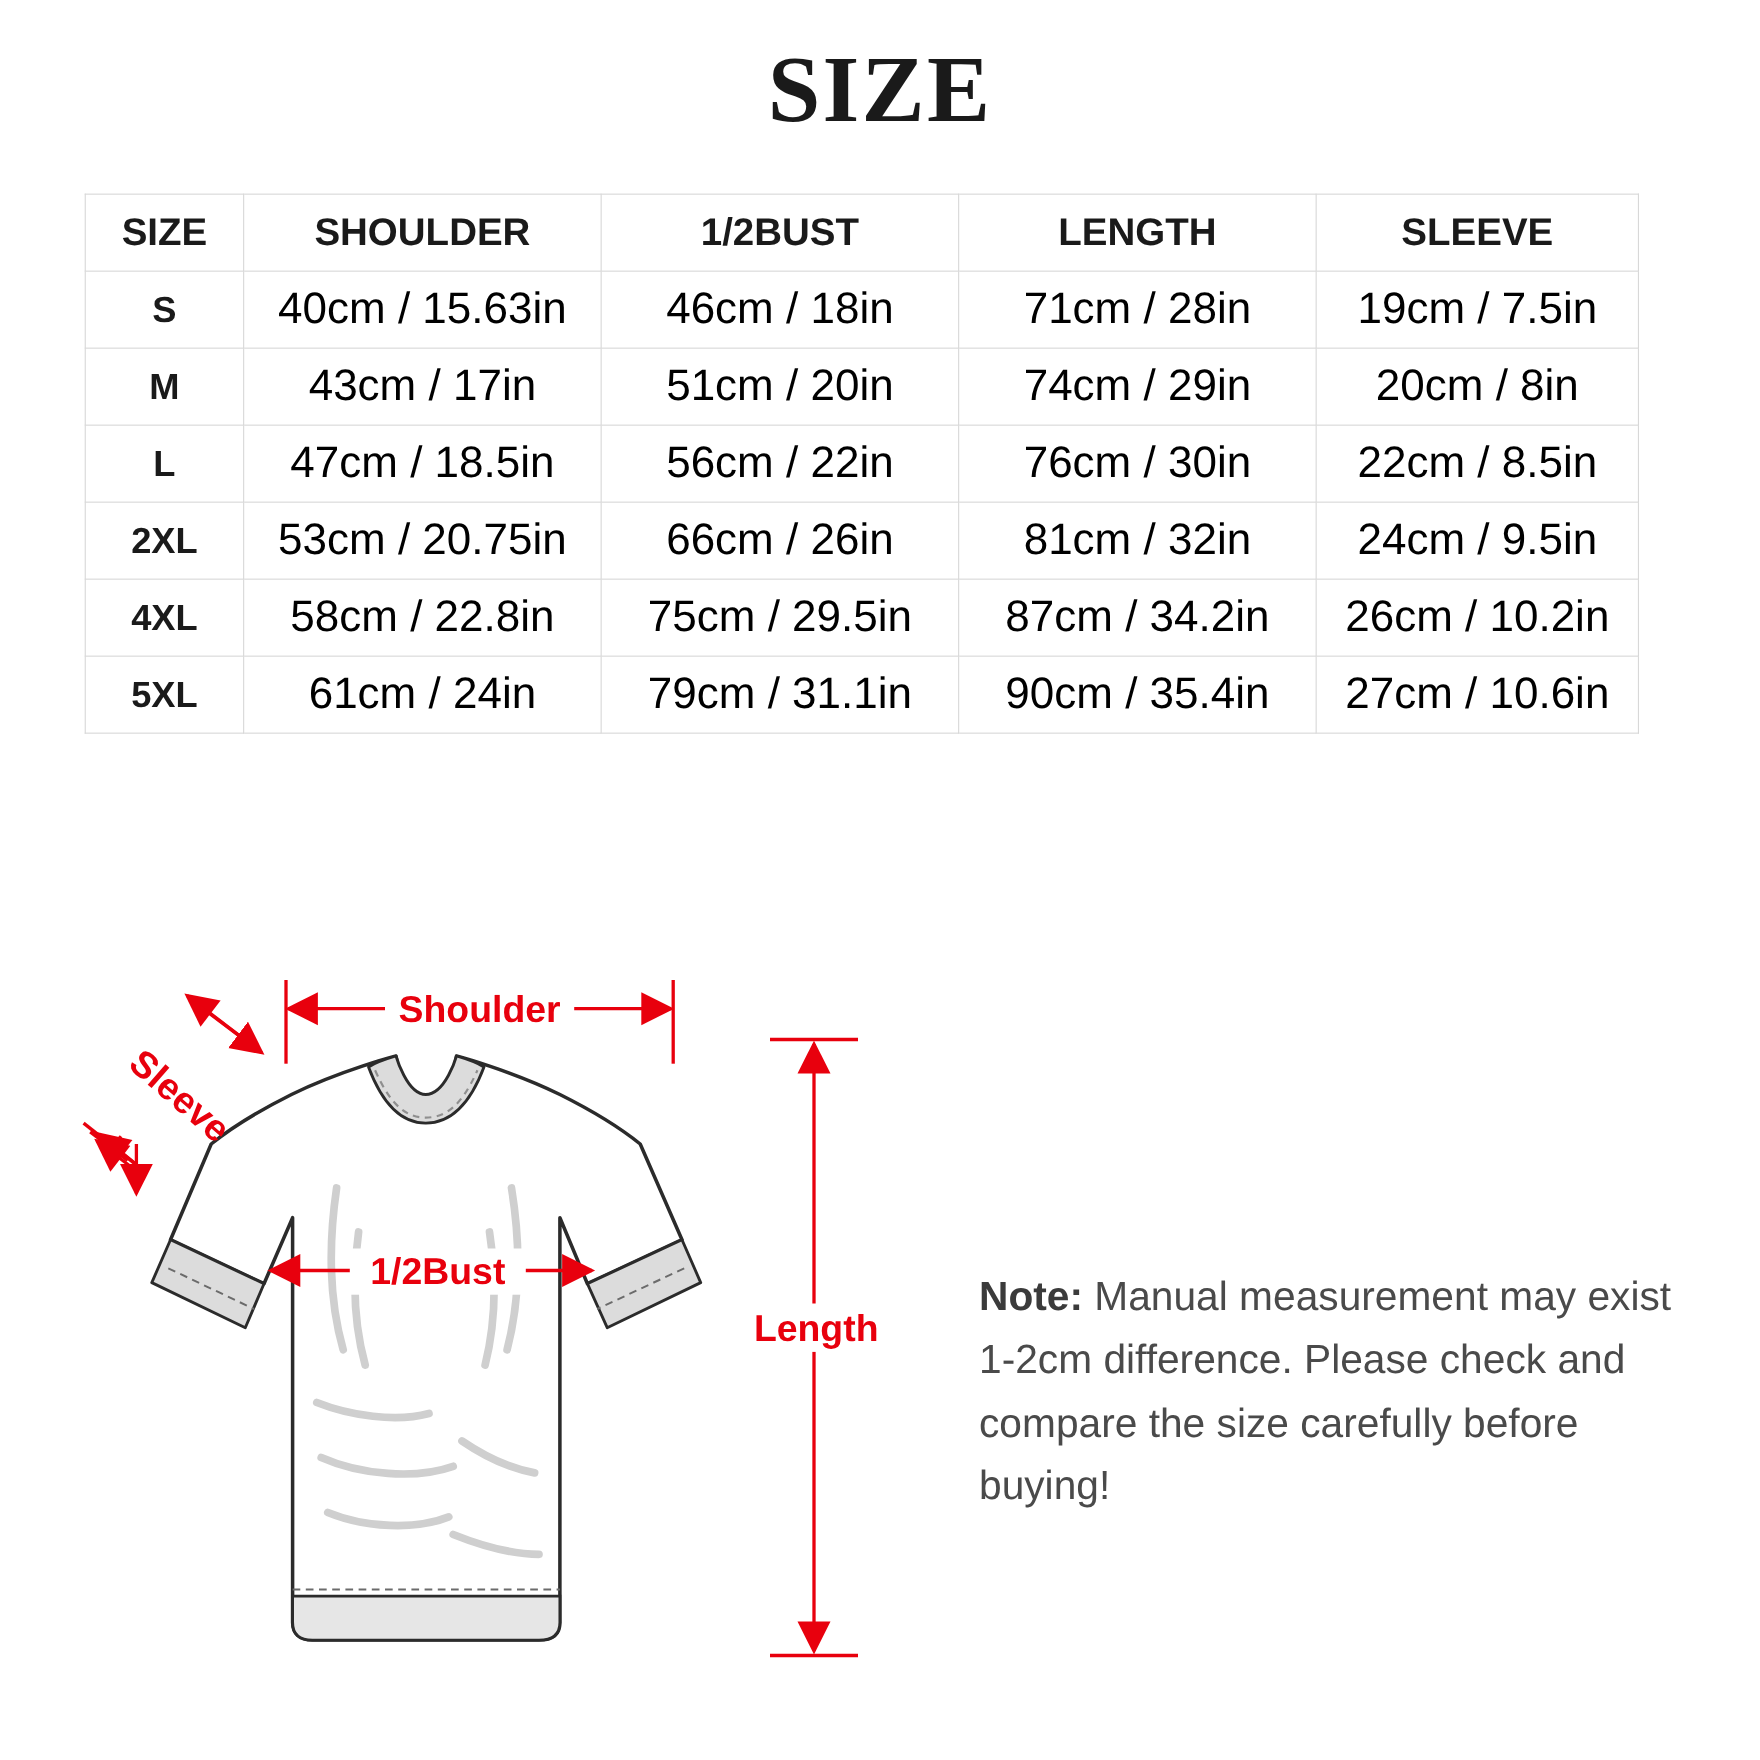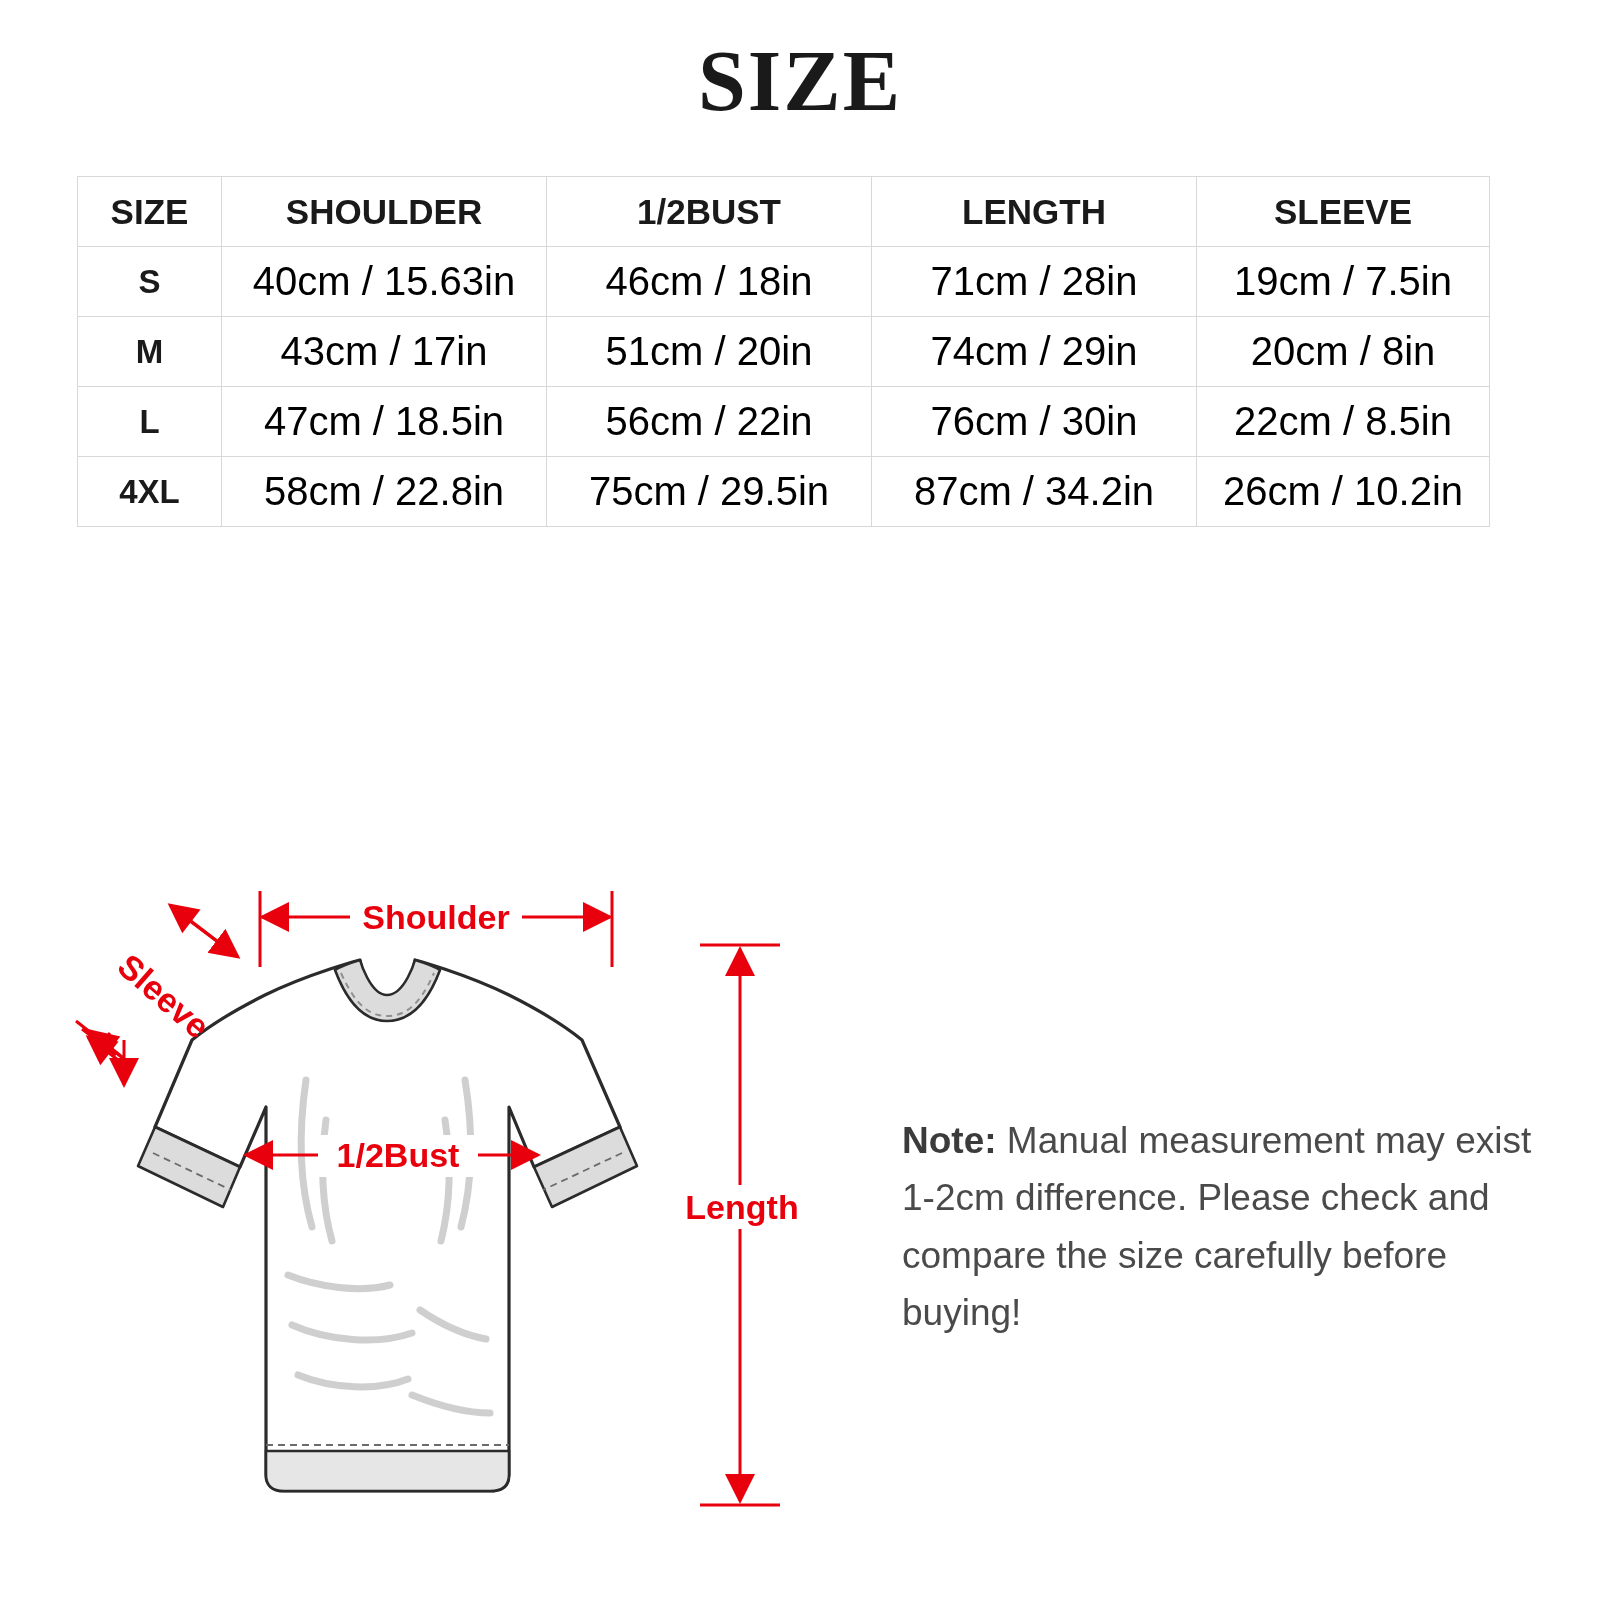--- a/index.html
+++ b/index.html
@@ -68,27 +68,26 @@
   #diagram {
     position: absolute;
     top: 855px;
     left: 60px;
     width: 800px;
     height: 700px;
   }
 
   #note {
     position: absolute;
-    top: 1112px;
+    top: 1150px;
     left: 890px;
     width: 640px;
     font-size: 37px;
     line-height: 1.55;
     color: #4a4a4a;
-    margin-left: 12px;
   }
   #note b {
     color: #3b3b3b;
     font-weight: bold;
   }
 </style>
 </head>
 <body>
 
 <div id="title">SIZE</div>
@@ -126,25 +125,39 @@
       <td class="valcell">20cm / 8in</td>
     </tr>
     <tr>
       <td class="sizecell">L</td>
       <td class="valcell">47cm / 18.5in</td>
       <td class="valcell">56cm / 22in</td>
       <td class="valcell">76cm / 30in</td>
       <td class="valcell">22cm / 8.5in</td>
     </tr>
     <tr>
+      <td class="sizecell">2XL</td>
+      <td class="valcell">53cm / 20.75in</td>
+      <td class="valcell">66cm / 26in</td>
+      <td class="valcell">81cm / 32in</td>
+      <td class="valcell">24cm / 9.5in</td>
+    </tr>
+    <tr>
       <td class="sizecell">4XL</td>
       <td class="valcell">58cm / 22.8in</td>
       <td class="valcell">75cm / 29.5in</td>
       <td class="valcell">87cm / 34.2in</td>
       <td class="valcell">26cm / 10.2in</td>
+    </tr>
+    <tr>
+      <td class="sizecell">5XL</td>
+      <td class="valcell">61cm / 24in</td>
+      <td class="valcell">79cm / 31.1in</td>
+      <td class="valcell">90cm / 35.4in</td>
+      <td class="valcell">27cm / 10.6in</td>
     </tr>
   </tbody>
 </table>
 
 <div id="diagram">
   <svg width="800" height="700" viewBox="0 0 800 700" xmlns="http://www.w3.org/2000/svg">
     <defs>
       <marker id="arrR" markerWidth="12" markerHeight="12" refX="9" refY="5" orient="auto">
         <path d="M0,0 L10,5 L0,10 z" fill="#e8000d"></path>
       </marker>

